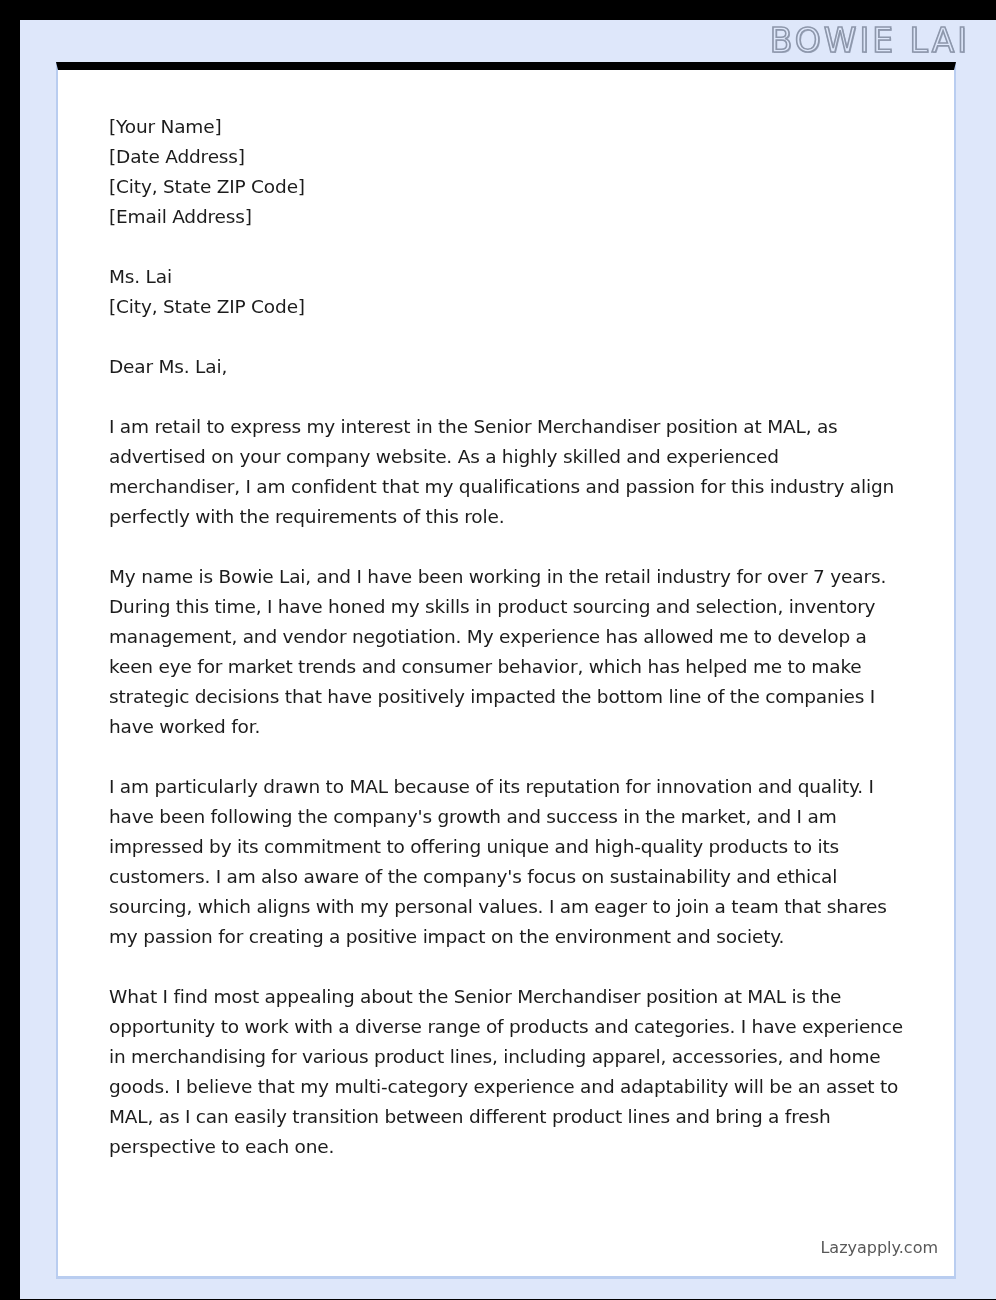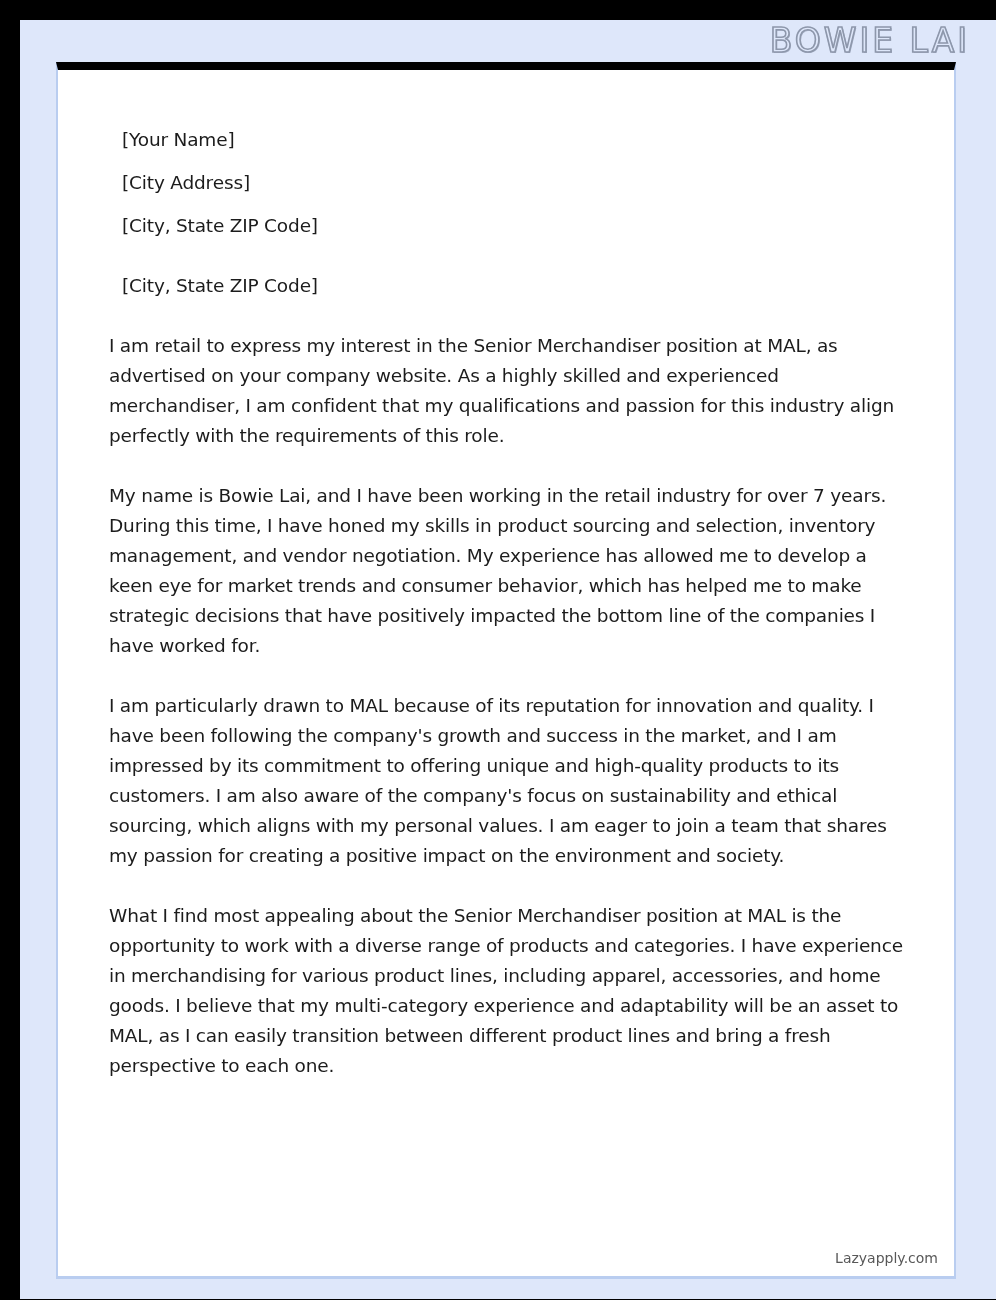--- a/index.html
+++ b/index.html
@@ -91,40 +91,40 @@
   .block {
     margin: 0 0 30px 0;
   }
 
   .line,
   .para {
     font-family: "DejaVu Sans", sans-serif;
     font-size: 18.5px;
     line-height: 30px;
     color: #1c1c1c;
-    margin: 13px;
+    margin: 0;
     letter-spacing: -0.15px;
     word-spacing: -0.2px;
   }
 
   .para {
     margin: 0 0 30px 0;
   }
 
   .salutation {
     margin: 0 0 30px 0;
   }
 
   
   #watermark {
     position: absolute;
     right: 16px;
-    bottom: 10px;
+    bottom: 20px;
     font-family: "DejaVu Sans", sans-serif;
-    font-size: 14px;
+    font-size: 16px;
     line-height: 16px;
     color: #585858;
     white-space: nowrap;
     margin-left: 28px;
   }
 </style>
 </head>
 <body>
 
 <div id="frame">
@@ -134,28 +134,31 @@
     <div id="banner">
       <div id="banner-name">BOWIE LAI</div>
     </div>
 
     <div id="page">
 
       <div id="page-body">
 
         <div class="block">
           <p class="line">[Your Name]</p>
-          <p class="line">[City Address]</p>
+          <p class="line">[Date Address]</p>
+          <p class="line">[City, State ZIP Code]</p>
+          <p class="line">[Email Address]</p>
+        </div>
+
+        <div class="block">
+          <p class="line">Ms. Lai</p>
           <p class="line">[City, State ZIP Code]</p>
         </div>
 
-        <div class="block">
-          <p class="line">[City, State ZIP Code]</p>
-        </div>
-
+        <p class="para salutation">Dear Ms. Lai,</p>
 
         <p class="para">I am retail to express my interest in the Senior Merchandiser position at MAL, as advertised on your company website. As a highly skilled and experienced merchandiser, I am confident that my qualifications and passion for this industry align perfectly with the requirements of this role.</p>
         <p class="para">My name is Bowie Lai, and I have been working in the retail industry for over 7 years. During this time, I have honed my skills in product sourcing and selection, inventory management, and vendor negotiation. My experience has allowed me to develop a keen eye for market trends and consumer behavior, which has helped me to make strategic decisions that have positively impacted the bottom line of the companies I have worked for.</p>
         <p class="para">I am particularly drawn to MAL because of its reputation for innovation and quality. I have been following the company's growth and success in the market, and I am impressed by its commitment to offering unique and high-quality products to its customers. I am also aware of the company's focus on sustainability and ethical sourcing, which aligns with my personal values. I am eager to join a team that shares my passion for creating a positive impact on the environment and society.</p>
         <p class="para">What I find most appealing about the Senior Merchandiser position at MAL is the opportunity to work with a diverse range of products and categories. I have experience in merchandising for various product lines, including apparel, accessories, and home goods. I believe that my multi-category experience and adaptability will be an asset to MAL, as I can easily transition between different product lines and bring a fresh perspective to each one.</p>
 
       </div>
 
       <div id="watermark">Lazyapply.com</div>
 

